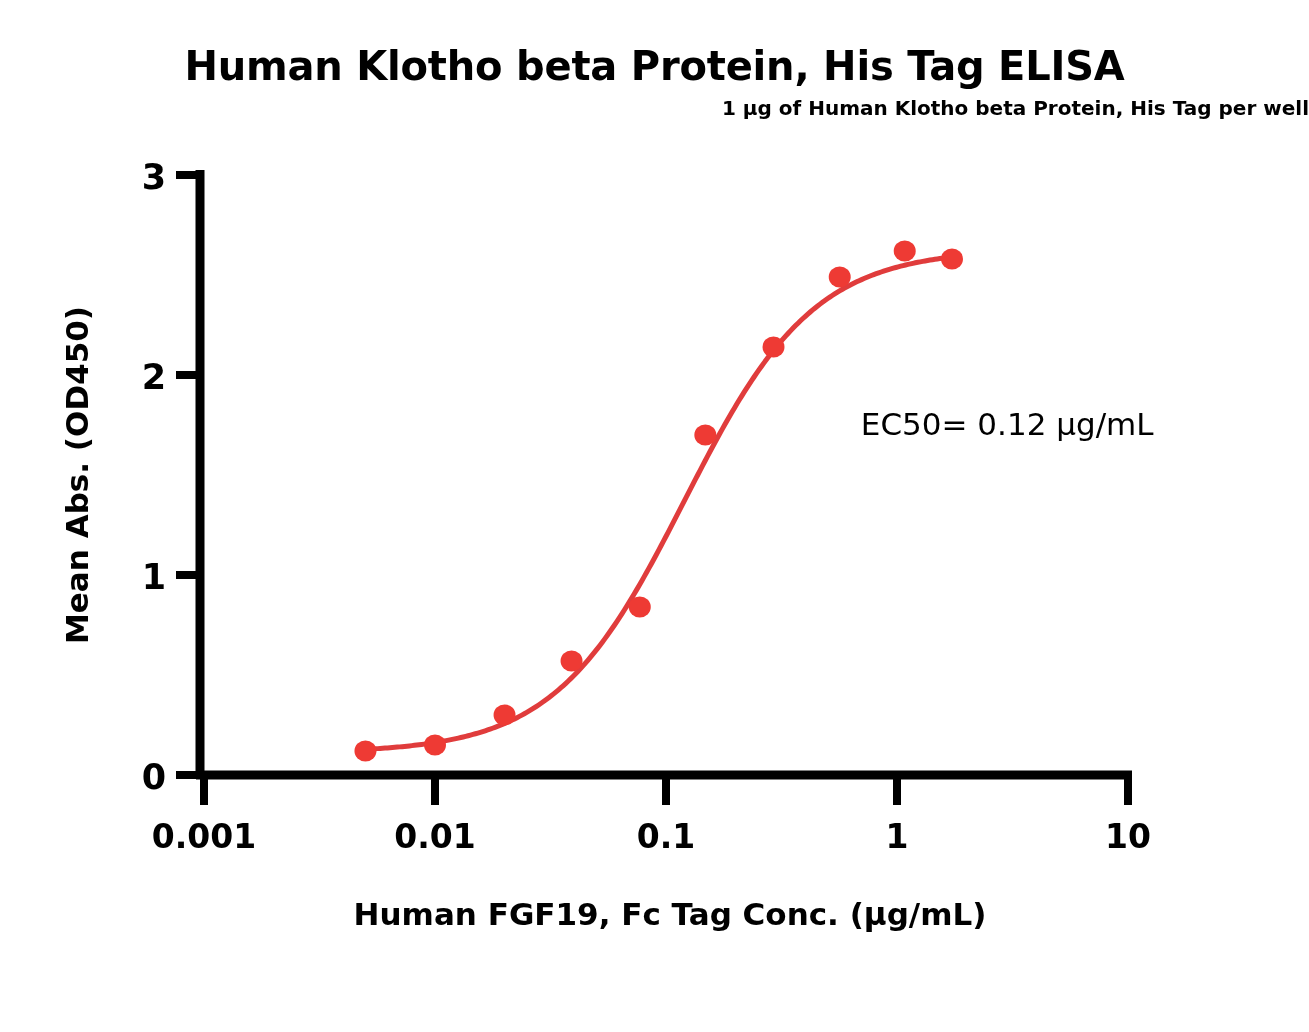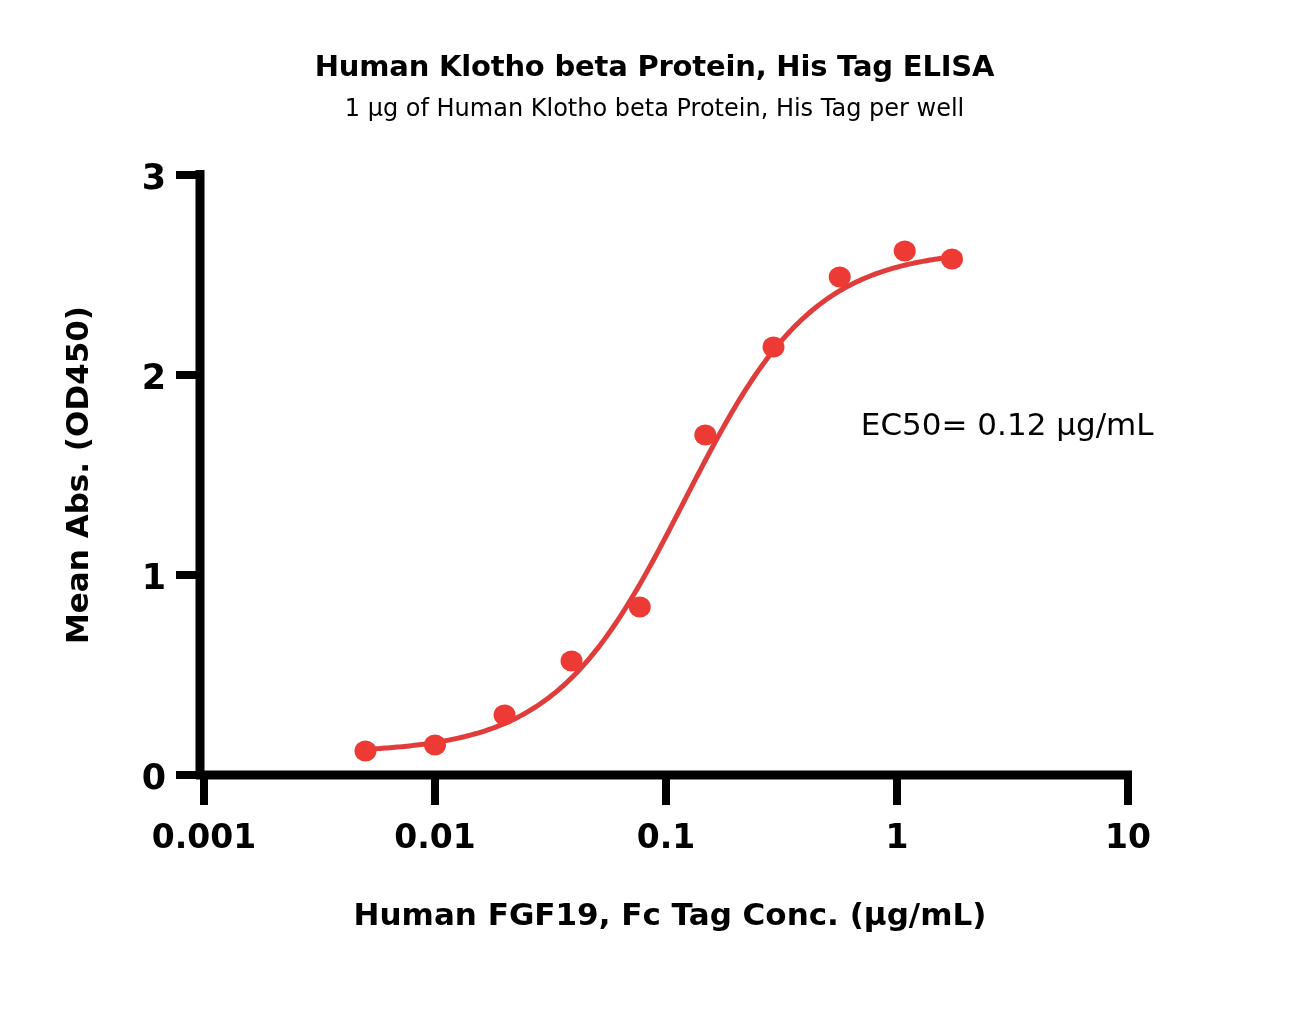--- a/index.html
+++ b/index.html
@@ -20,31 +20,32 @@
     overflow: hidden;
   }
   #title-block {
     position: absolute;
     left: 0;
     top: 46px;
     width: 1309px;
     text-align: center;
   }
   #chart-title {
-    font-size: 29px;
+    font-size: 40px;
     font-weight: bold;
     letter-spacing: -0.2px;
     line-height: 40px;
     white-space: nowrap;
   }
   #chart-subtitle {
-    font-size: 24px;
-    font-weight: normal;
+    font-size: 20px;
+    font-weight: bold;
     line-height: 44px;
     white-space: nowrap;
+    text-align: right;
   }
   #plot-svg {
     position: absolute;
     left: 0;
     top: 0;
   }
   .tick-label {
     font-family: "DejaVu Sans", "Liberation Sans", sans-serif;
     font-size: 35px;
     font-weight: bold;

